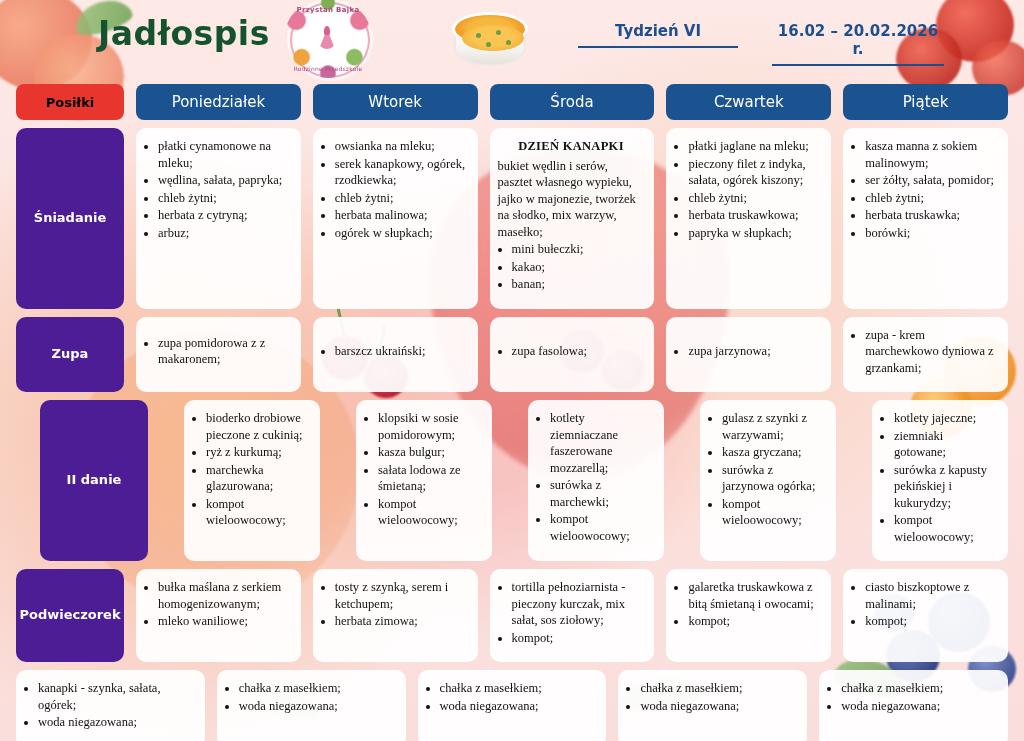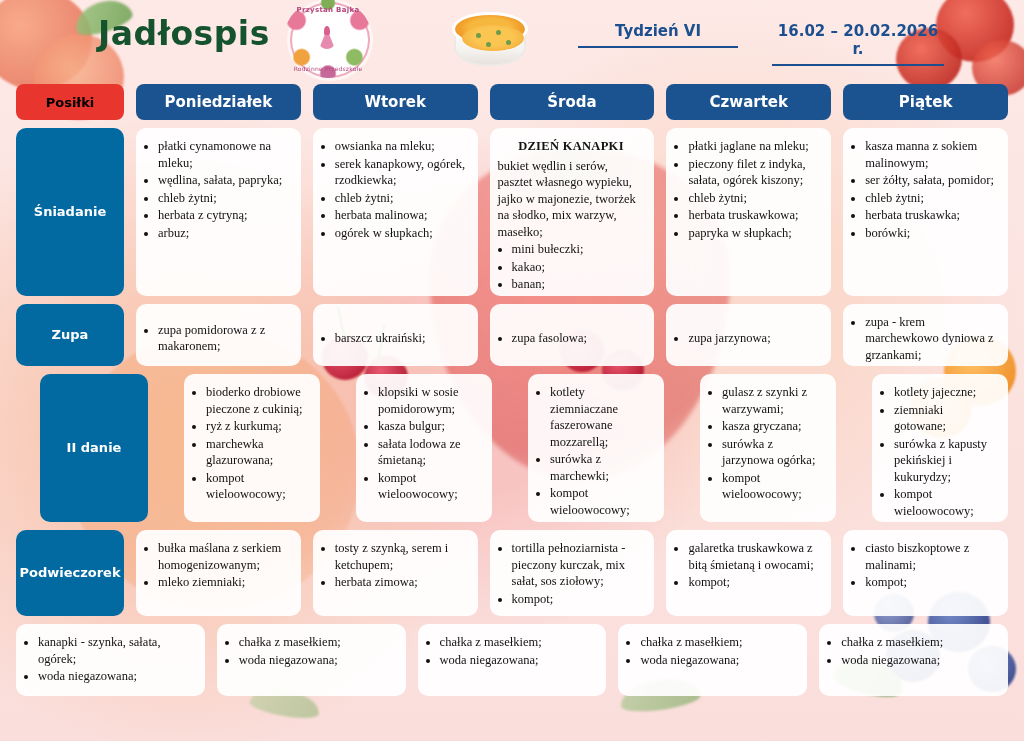--- a/index.html
+++ b/index.html
@@ -224,21 +224,21 @@
     display: flex;
     gap: 12px;
     margin-bottom: 8px;
     align-items: stretch;
   }
   .head-row .cell-head {
     background: #1b5390;
     color: #ffffff;
     border-radius: 8px;
     font-family: "DejaVu Sans", sans-serif;
-    font-weight: bold;
+    font-weight: normal;
     font-size: 15px;
     display: flex;
     align-items: center;
     justify-content: center;
     height: 36px;
   }
   .cell-meals {
     background: #e8362e;
     color: #000000;
     border-radius: 8px;
@@ -250,38 +250,38 @@
     justify-content: center;
     height: 36px;
     width: 108px;
     flex: 0 0 108px;
   }
   .col-day { flex: 1 1 0; }
 
   .cell-label {
     width: 108px;
     flex: 0 0 108px;
-    background: #0369a1;
+    background: #4c1d95;
     color: #ffffff;
     border-radius: 10px;
     font-family: "DejaVu Sans", sans-serif;
     font-weight: bold;
     font-size: 13px;
     display: flex;
     align-items: center;
     justify-content: center;
     text-align: center;
     box-sizing: border-box;
     line-height: 1.25;
   }
   .cell-box {
     flex: 1 1 0;
     background: rgba(255,255,255,0.93);
     border-radius: 10px;
-    padding: 10px 10px 2px 8px;
+    padding: 10px 10px 15px 8px;
     box-sizing: border-box;
     font-size: 12.5px;
     line-height: 1.32;
     color: #111;
   }
   .cell-box ul {
     margin: 0;
     padding-left: 14px;
     list-style: disc;
   }
@@ -489,21 +489,21 @@
             <li>surówka z kapusty pekińskiej i kukurydzy;</li>
             <li>kompot wieloowocowy;</li>
           </ul>
         </div>
       </div>
       <div class="row r-podwieczorek">
         <div class="cell-label">Podwieczorek</div>
         <div class="cell-box">
           <ul>
             <li>bułka maślana z serkiem homogenizowanym;</li>
-            <li>mleko ziemniaki;</li>
+            <li>mleko waniliowe;</li>
           </ul>
         </div>
         <div class="cell-box">
           <ul>
             <li>tosty z szynką, serem i ketchupem;</li>
             <li>herbata zimowa;</li>
           </ul>
         </div>
         <div class="cell-box">
           <ul>

